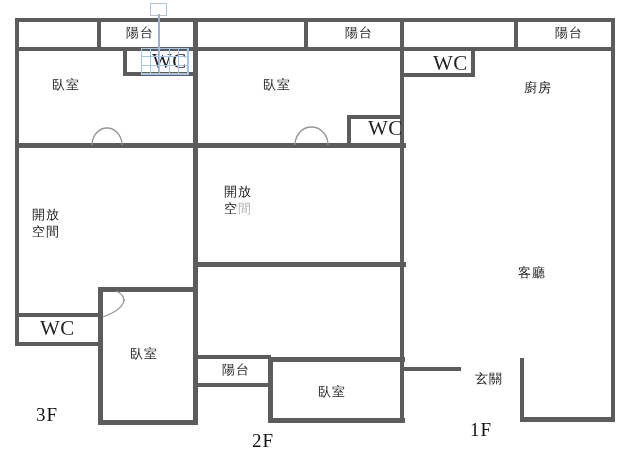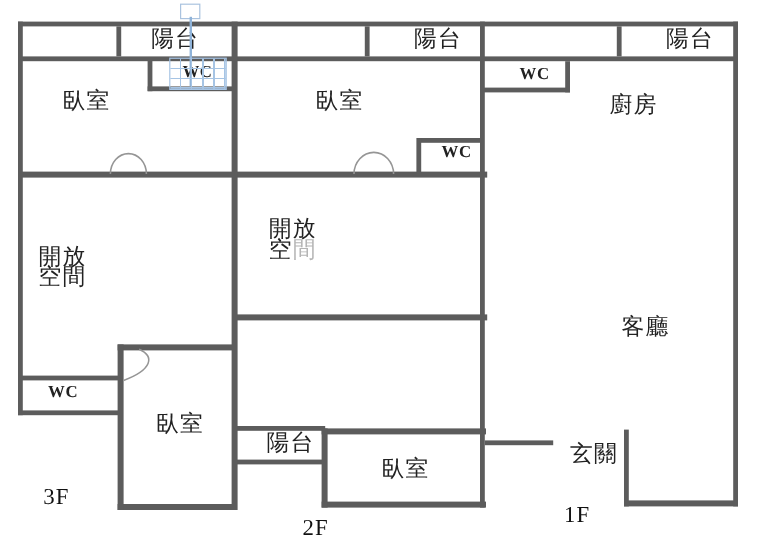--- a/index.html
+++ b/index.html
@@ -7,26 +7,26 @@
     position:relative;
     width:638px;height:460px;
     background:#ffffff;
     font-family:"Liberation Serif","DejaVu Serif",serif;
     overflow:hidden;
   }
   .w{position:absolute;background:#5c5c5c;}
   .lbl{
     position:absolute;
     color:#222222;
-    font-size:19px;
+    font-size:13px;
     letter-spacing:1px;
     white-space:nowrap;
     line-height:16px;
   }
-  .wc{font-size:14px;letter-spacing:0.5px;font-weight:bold;}
+  .wc{font-size:21px;letter-spacing:0.5px;}
   .floor-label{
     position:absolute;
     color:#111111;
     font-size:19px;
     letter-spacing:1px;
   }
   .dim{color:#b5b5b5;}
   #arcs{position:absolute;left:0;top:0;pointer-events:none;}
   
   .sel-rect{
@@ -101,21 +101,21 @@
   <div class="lbl" style="left:263px;top:77px">臥室</div>
   <div class="lbl wc" style="left:368px;top:120px">WC</div>
   <div class="lbl" style="left:224px;top:184px">開放</div>
   <div class="lbl" style="left:224px;top:201px"><span>空</span><span class="dim">間</span></div>
   <div class="lbl" style="left:222px;top:362px">陽台</div>
   <div class="lbl" style="left:318px;top:384px">臥室</div>
   <div class="floor-label" style="left:252px;top:430px">2F</div>
 
   <div class="lbl" style="left:555px;top:25px">陽台</div>
   <div class="lbl wc" style="left:433px;top:55px">WC</div>
-  <div class="lbl" style="left:508px;top:80px">廚房</div>
+  <div class="lbl" style="left:524px;top:80px">廚房</div>
   <div class="lbl" style="left:518px;top:265px">客廳</div>
   <div class="lbl" style="left:475px;top:371px">玄關</div>
   <div class="floor-label" style="left:470px;top:419px">1F</div>
 
   <div class="sel-rect"></div>
   <div class="sel-line"></div>
   <div class="sel-grid"></div>
 
 </div>
 

